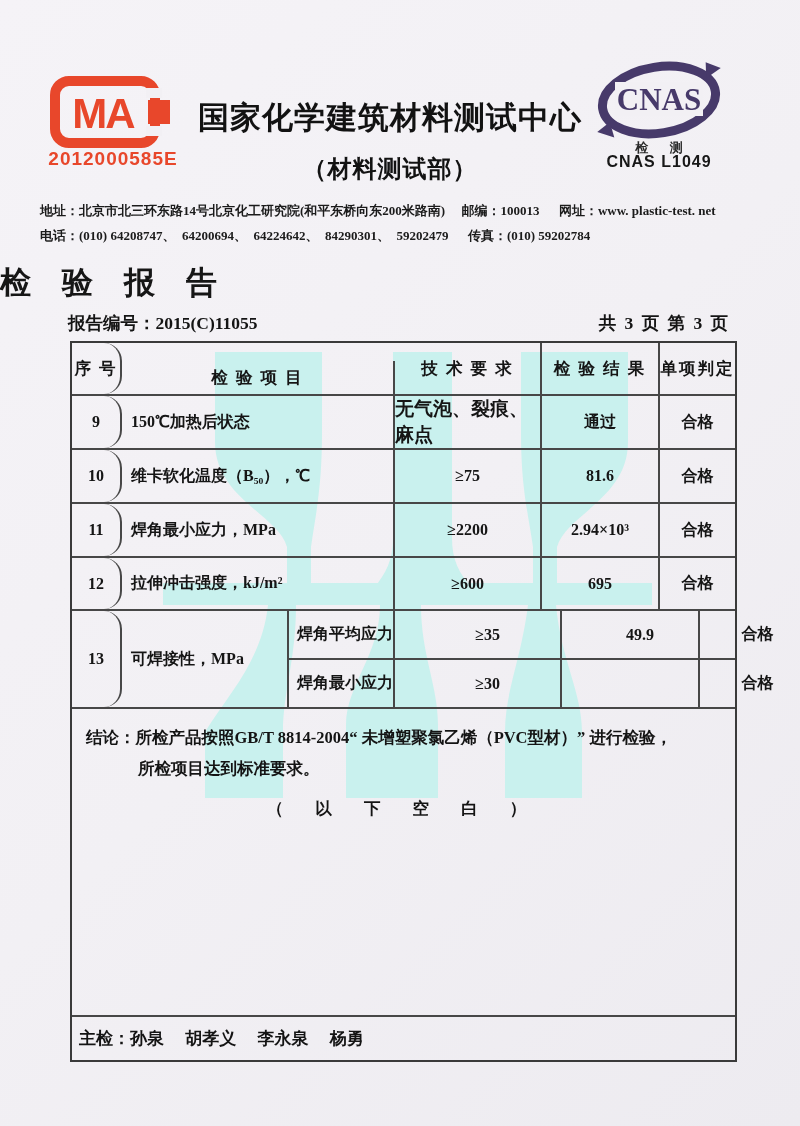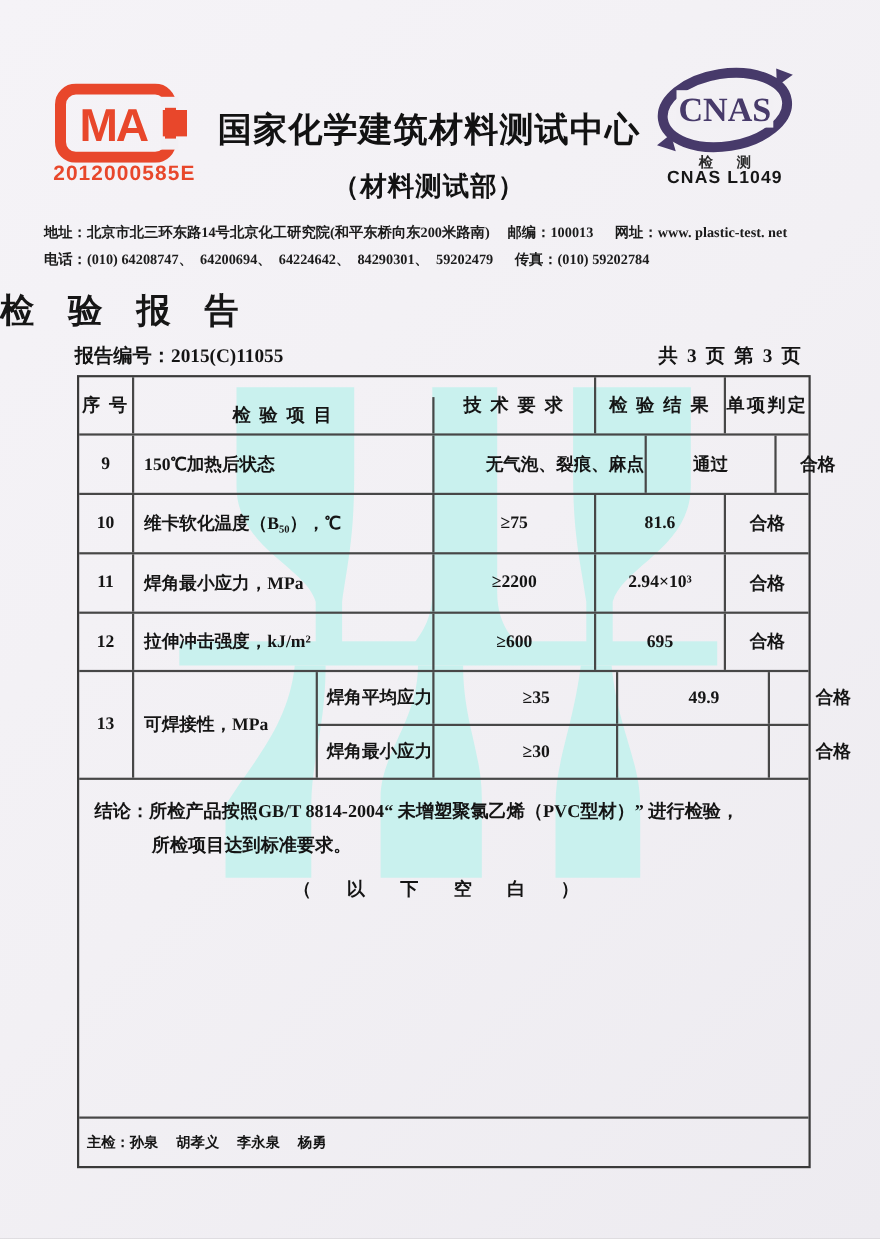--- a/index.html
+++ b/index.html
@@ -31,42 +31,42 @@
   .report-title{left:0;top:262px;width:800px;text-align:left;font-weight:bold;font-size:31px;color:#161616;}
   .rep-no{left:68px;top:311px;font-weight:bold;font-size:17.5px;}
   .rep-pages{right:70px;top:311px;font-weight:bold;font-size:17.5px;letter-spacing:2px;}
   
   .tbl{left:70px;top:341px;width:663px;border:2.5px solid #3a3a3a;background:transparent;z-index:1;}
   .trow{display:flex;border-bottom:2px solid #474747;}
   .trow:last-child{border-bottom:none;}
   .cell{box-sizing:border-box;border-right:2px solid #474747;display:flex;align-items:center;
     justify-content:center;font-weight:bold;font-size:16px;color:#151515;}
   .cell:last-child{border-right:none;}
-  .c-no{width:50px;flex:none;}
+  .c-no{width:50px;flex:none;border-radius:18px;}
   .c-item{width:273px;flex:none;justify-content:flex-start;padding-left:9px;}
   .c-item13{width:167px;flex:none;justify-content:flex-start;padding-left:9px;}
   .c-sub{width:106px;flex:none;justify-content:flex-start;padding-left:8px;}
   .c-req{width:147px;flex:none;}
   .c-res{width:118px;flex:none;}
   .c-ver{width:75px;flex:none;}
   .hrow{height:51px;}
   .drow{height:52px;}
   .drow4{height:51px;}
   .r13{height:96px;}
   .r13stack{width:446px;flex:none;display:flex;flex-direction:column;}
   .r13stack .trow{height:48px;border-bottom:none;gap:20px;}
   .r13stack .trow:first-child{border-bottom:2px solid #474747;}
   .hdr .cell{letter-spacing:2px;font-size:16.5px;}
-  .req9{font-size:16px;letter-spacing:0;margin-left:46px;}
+  .req9{font-size:19px;letter-spacing:0;}
   .concl{height:308px;display:block;padding:13px 14px 0 14px;box-sizing:border-box;}
   .concl p{margin:0;font-size:16.5px;font-weight:bold;line-height:1.9;}
   .concl .ind{padding-left:52px;}
   .concl .blank{text-align:center;letter-spacing:14px;margin-top:8px;}
   .sig{height:43px;display:flex;align-items:center;padding-left:7px;box-sizing:border-box;
-    font-weight:bold;font-size:13px;}
+    font-weight:bold;font-size:17px;}
 </style>
 </head>
 <body>
 
 <div class="page">
 
   <svg class="wm" viewBox="0 0 800 1126">
     <g fill="#c9f1ee">
       <path d="M215,352 L322,352 L322,432 C322,488 316,512 311,547 L311,586 L287,586 L287,547 C278,515 215,498 215,442 Z"></path>
       <path d="M393,352 L452,352 L452,538 C452,560 459,573 472,588 L374,588 C386,573 393,560 393,538 Z"></path>

